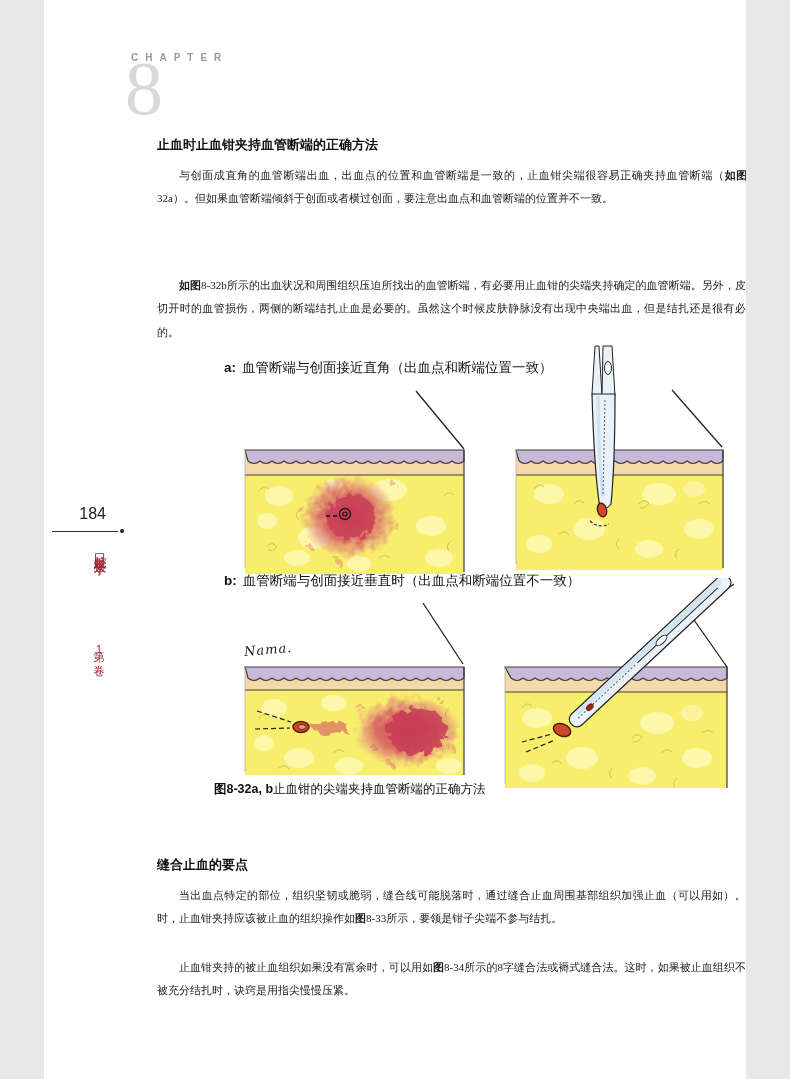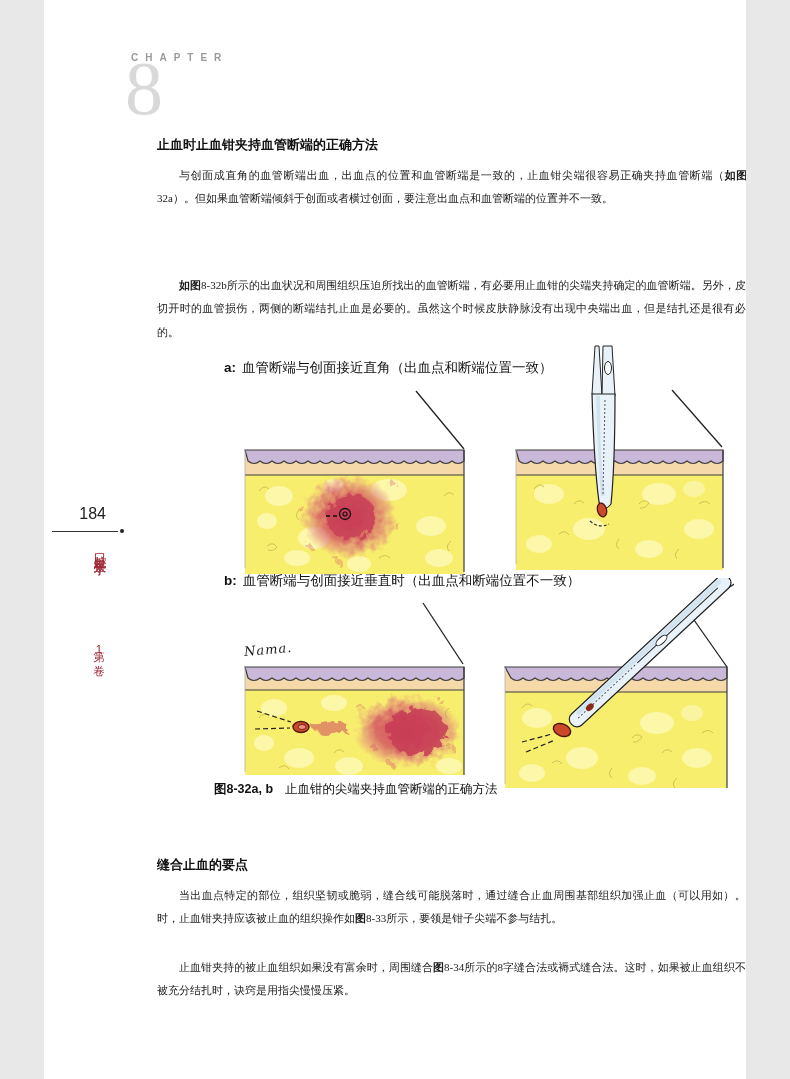--- a/index.html
+++ b/index.html
@@ -36,21 +36,21 @@
     position:absolute;left:180px;
     font-family:"Liberation Sans","DejaVu Sans",sans-serif;
     font-size:13.5px;color:#111;
   }
   .fig-label .prefix{font-weight:bold;margin-right:6px;}
   .fig-caption{
     position:absolute;left:170px;top:781px;
     font-family:"Liberation Sans","DejaVu Sans",sans-serif;
     font-size:12.5px;color:#111;
   }
-  .fig-caption .prefix{font-weight:bold;margin-right:12px;}
+  .fig-caption .prefix{font-weight:bold;}
   .panel{position:absolute;}
   .scribble{
     position:absolute;left:200px;top:642px;
     font-family:"DejaVu Serif","Liberation Serif",serif;
     font-style:italic;font-size:13px;letter-spacing:1px;color:#1a1a1a;
     transform:rotate(-5deg);
   }
   
   .page-number{
     position:absolute;left:30px;top:505px;width:32px;text-align:right;
@@ -255,15 +255,15 @@
   </svg>
 
   <div class="scribble">Nama.</div>
 
   <div class="fig-caption">
     <span class="prefix">图8-32a, b</span><span>止血钳的尖端夹持血管断端的正确方法</span>
   </div>
 
   <div class="sec-heading" style="top:856px;">缝合止血的要点</div>
   <div class="body-para" style="top:884px;"><span>当出血点特定的部位，组织坚韧或脆弱，缝合线可能脱落时，通过缝合止血周围基部组织加强止血（可以用如）。这时，止血钳夹持应该被止血的组织操作如</span><span class="seg-b">图</span><span>8-33所示，要领是钳子尖端不参与结扎。</span></div>
-  <div class="body-para" style="top:956px;"><span>止血钳夹持的被止血组织如果没有富余时，周围缝合</span><span class="seg-b">图</span><span>8-34所示的8字缝合法或褥式缝合法。这时，如果被止血组织不能被充分结扎时，诀窍是用指尖慢慢压紧。</span></div>
+  <div class="body-para" style="top:956px;"><span>止血钳夹持的被止血组织如果没有富余时，可以用如</span><span class="seg-b">图</span><span>8-34所示的8字缝合法或褥式缝合法。这时，如果被止血组织不能被充分结扎时，诀窍是用指尖慢慢压紧。</span></div>
 
 </div>
 
 </body></html>

